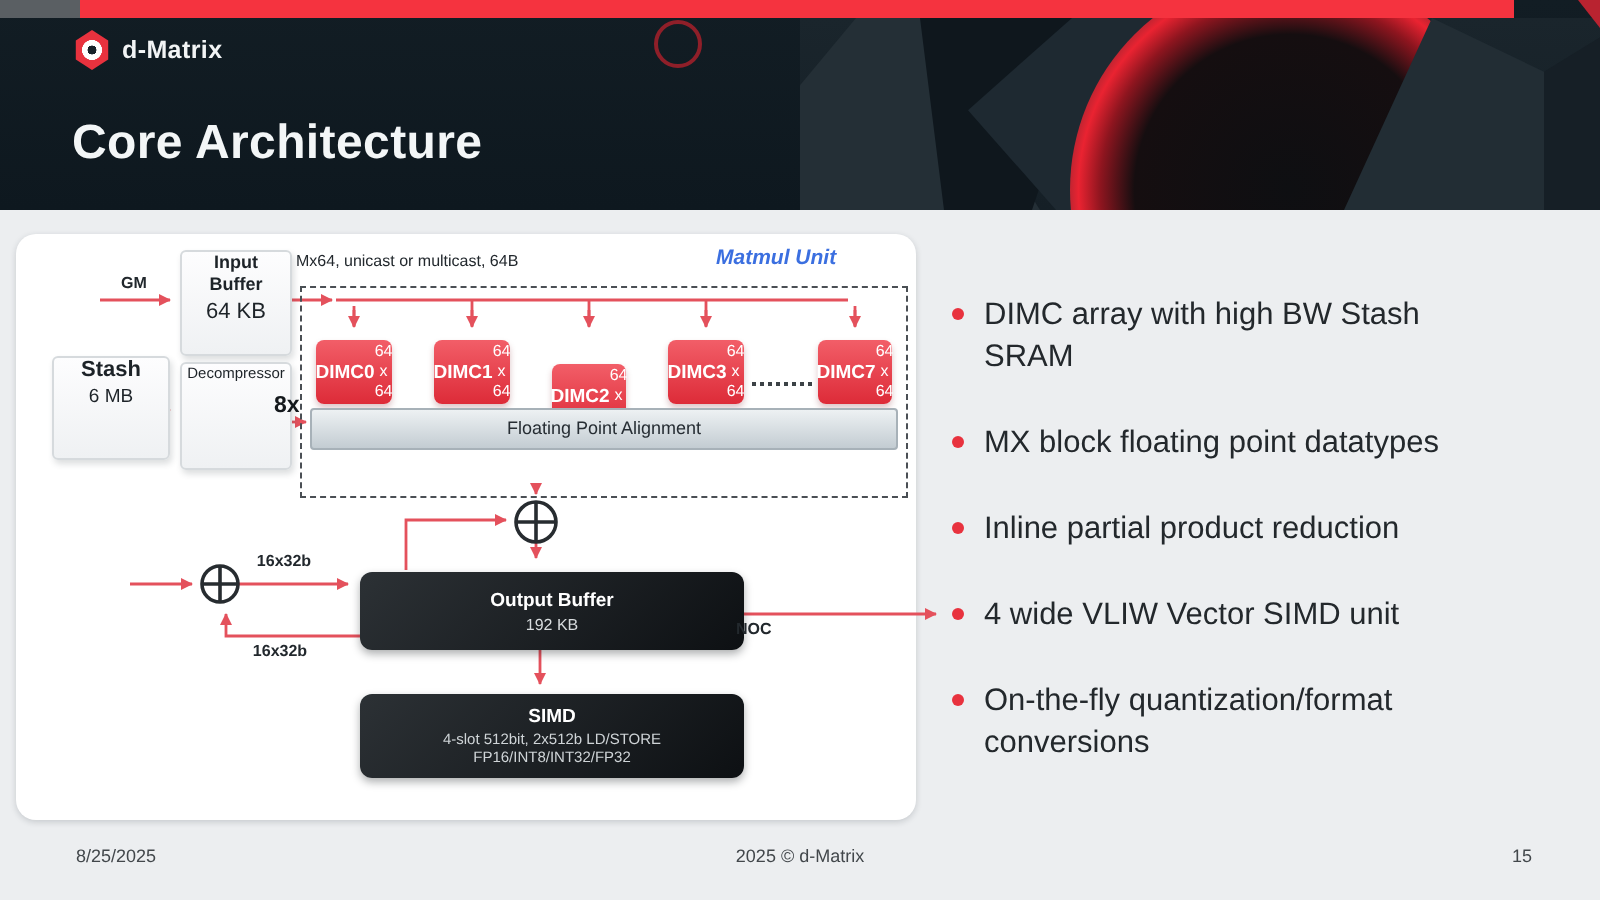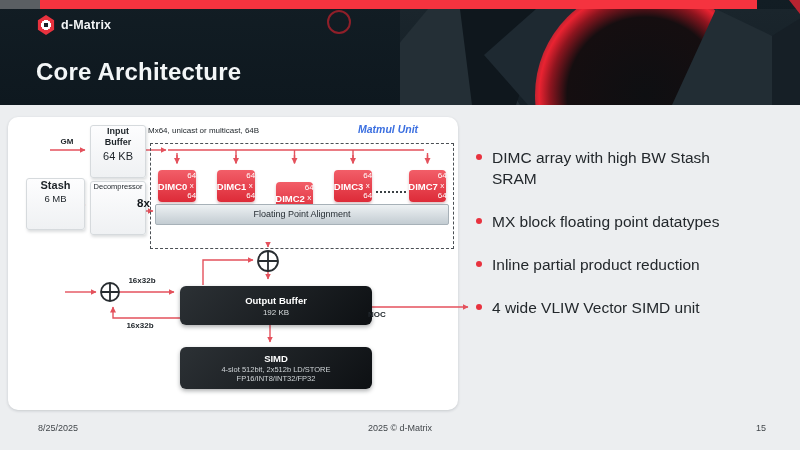--- a/index.html
+++ b/index.html
@@ -212,17 +212,22 @@
     <span class="txt">MX block floating point datatypes</span>
   </div>
   <div class="bullet">
     <span class="dot"></span>
     <span class="txt">Inline partial product reduction</span>
   </div>
   <div class="bullet">
     <span class="dot"></span>
     <span class="txt">4 wide VLIW Vector SIMD unit</span>
   </div>
+  <div class="bullet">
+    <span class="dot"></span>
+    <span class="txt">On-the-fly quantization/format
+conversions</span>
+  </div>
 </div>
 
 <div class="footer-text" style="left:38px;">8/25/2025</div>
 <div class="footer-text" style="left:0;width:800px;text-align:center;">2025 © d-Matrix</div>
 <div class="footer-text" style="right:34px;">15</div>
 
 </body></html>

